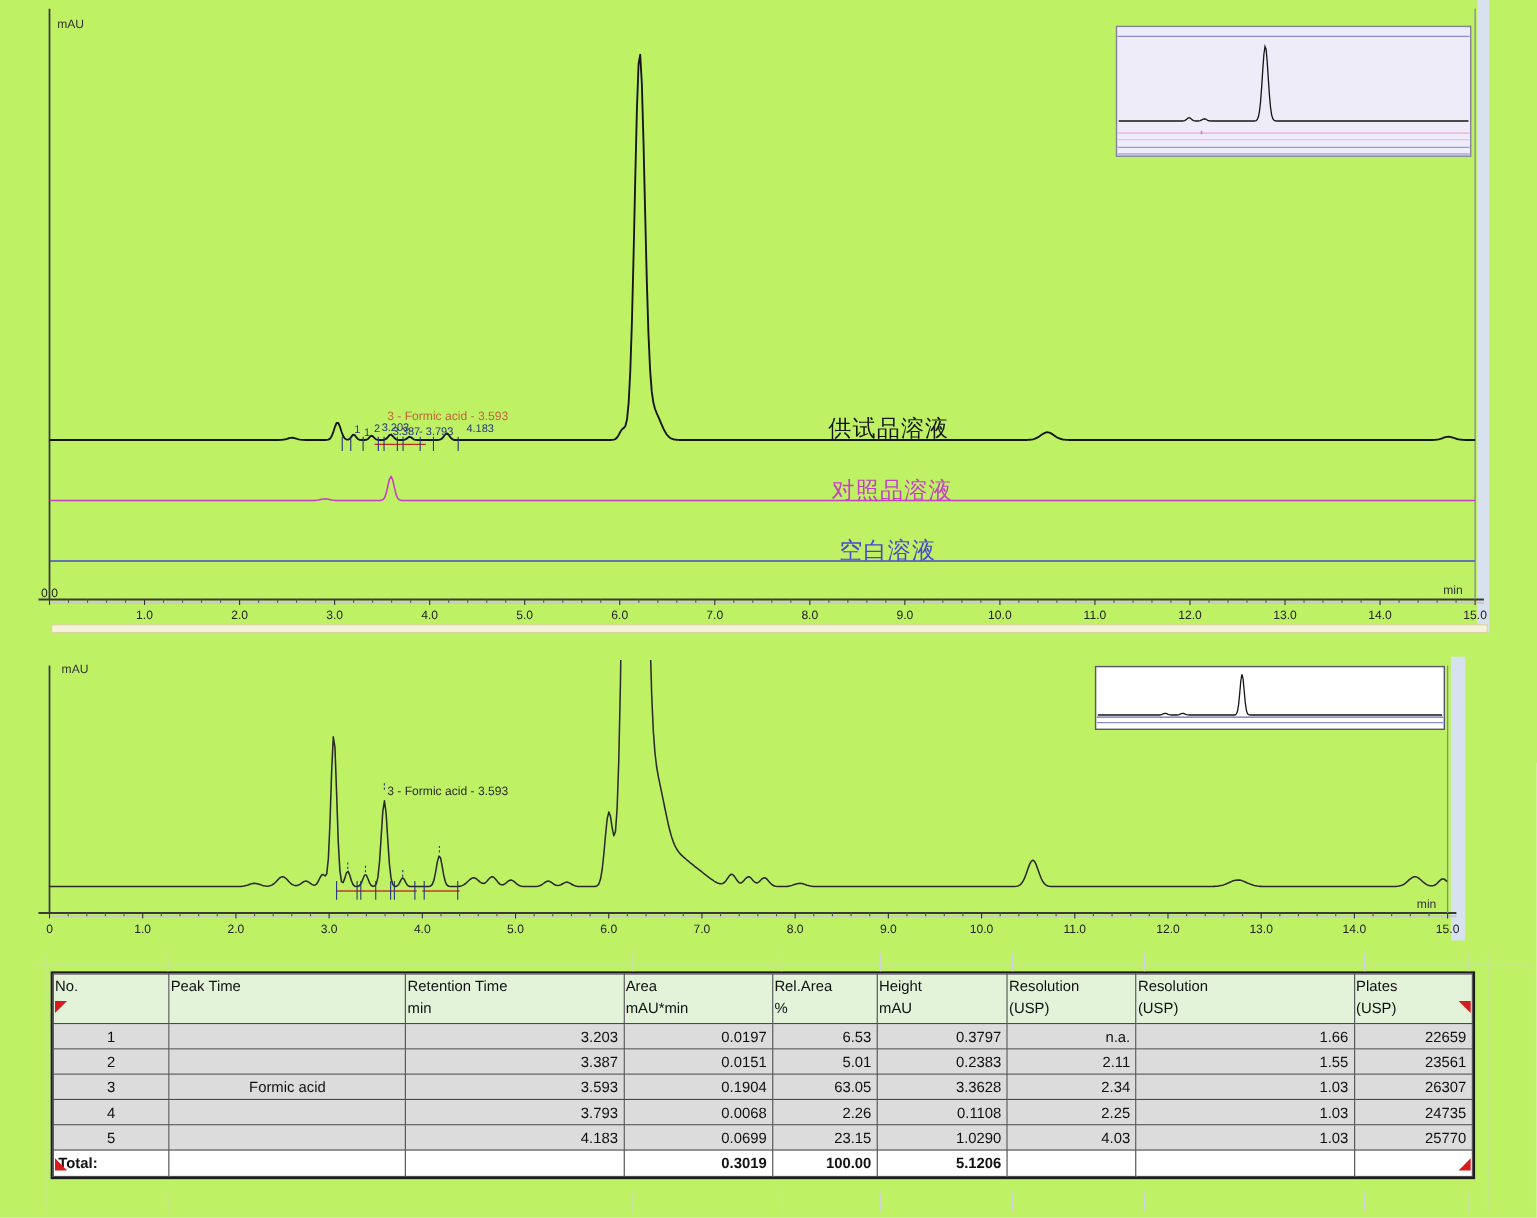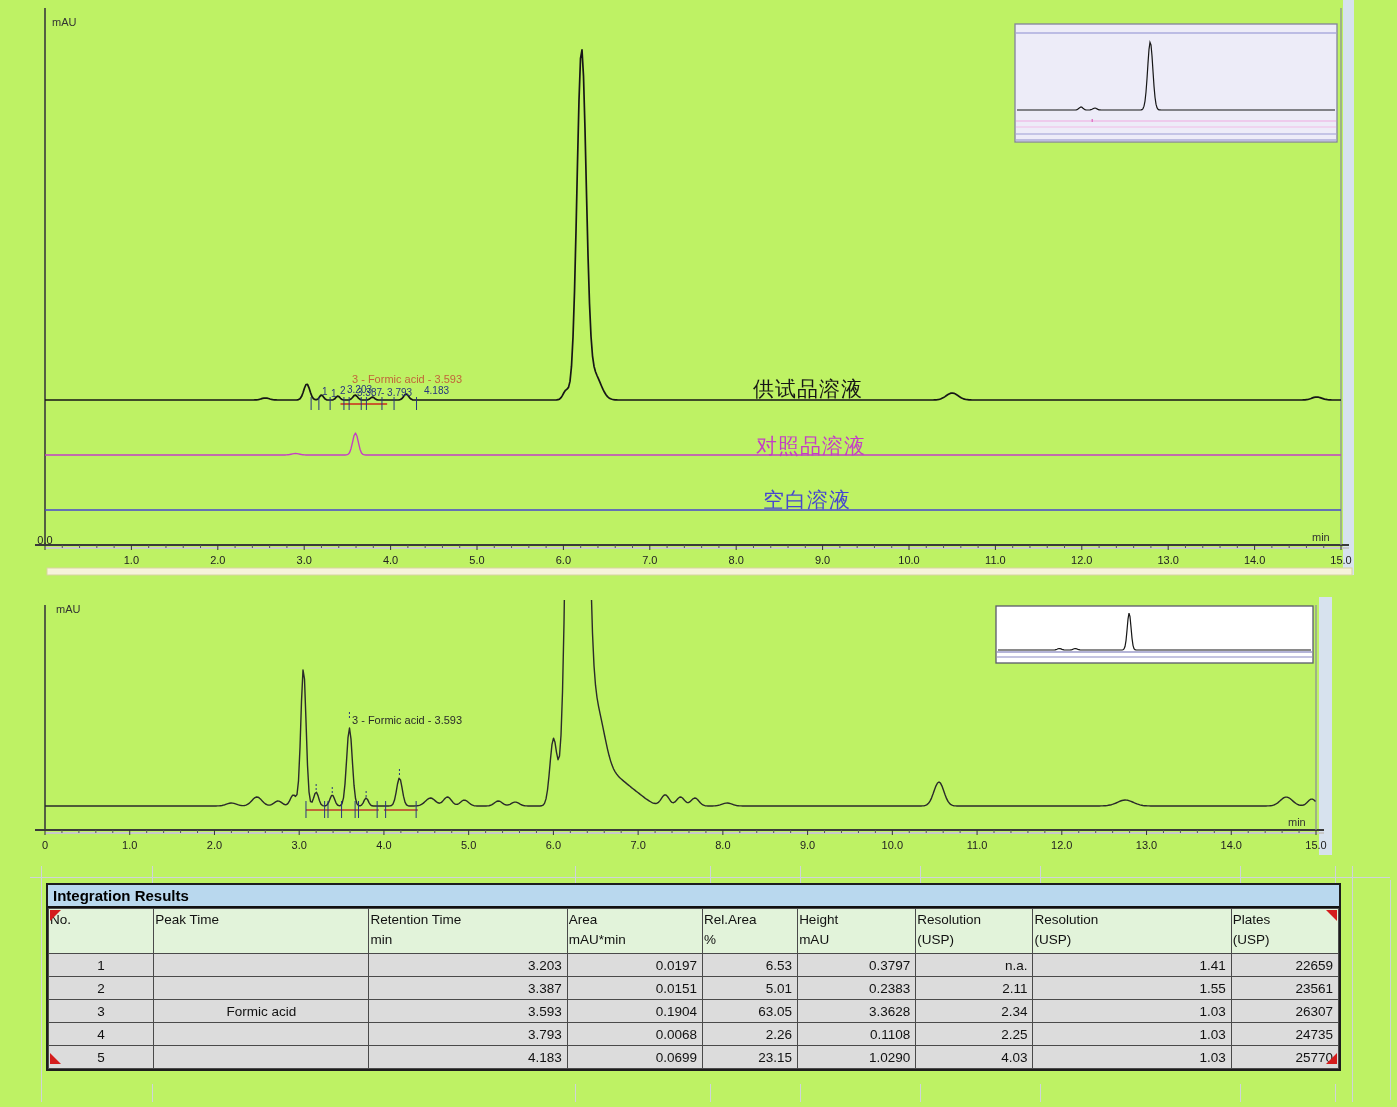--- a/index.html
+++ b/index.html
@@ -261,21 +261,20 @@
   <span id="mau-0" class="unit-label" style="left: 52px; top: 16px;">mAU</span>
   <span id="min-0" class="unit-label" style="left: 1312px; top: 531px;">min</span>
   <span id="mau-1" class="unit-label" style="left: 56px; top: 603px;">mAU</span>
   <span id="min-1" class="unit-label" style="left: 1288px; top: 816px;">min</span>
 
   <span id="series-label-0" class="series-label" style="left: 753px; top: 375px; color: rgb(22, 22, 22);">供试品溶液</span>
   <span id="series-label-1" class="series-label" style="left: 756px; top: 432px; color: rgb(196, 63, 196);">对照品溶液</span>
   <span id="series-label-2" class="series-label" style="left: 763px; top: 486px; color: rgb(71, 71, 207);">空白溶液</span>
 
   <div id="integration-table">
-    <div id="it-title">Integration Results</div>
     <table id="it-grid">
       <colgroup id="it-cols">
           <col style="width: 105px;">
           <col style="width: 215px;">
           <col style="width: 198px;">
           <col style="width: 135px;">
           <col style="width: 95px;">
           <col style="width: 118px;">
           <col style="width: 117px;">
           <col style="width: 198px;">
@@ -321,21 +320,21 @@
             </td>
           </tr>
           <tr class="row">
             <td class="ac">1</td>
             <td class="ac"></td>
             <td class="ar">3.203</td>
             <td class="ar">0.0197</td>
             <td class="ar">6.53</td>
             <td class="ar">0.3797</td>
             <td class="ar">n.a.</td>
-            <td class="ar">1.41</td>
+            <td class="ar">1.66</td>
             <td class="ar">22659</td>
           </tr>
           <tr class="row">
             <td class="ac">2</td>
             <td class="ac"></td>
             <td class="ar">3.387</td>
             <td class="ar">0.0151</td>
             <td class="ar">5.01</td>
             <td class="ar">0.2383</td>
             <td class="ar">2.11</td>
@@ -367,20 +366,31 @@
           <tr class="row">
             <td class="ac">5</td>
             <td class="ac"></td>
             <td class="ar">4.183</td>
             <td class="ar">0.0699</td>
             <td class="ar">23.15</td>
             <td class="ar">1.0290</td>
             <td class="ar">4.03</td>
             <td class="ar">1.03</td>
             <td class="ar">25770</td>
+          </tr>
+          <tr class="row-total">
+            <td class="al">Total:</td>
+            <td class="ac"></td>
+            <td class="ar"></td>
+            <td class="ar">0.3019</td>
+            <td class="ar">100.00</td>
+            <td class="ar">5.1206</td>
+            <td class="ar"></td>
+            <td class="ar"></td>
+            <td class="ar"></td>
           </tr>
         </tbody>
     </table>
     <div class="tri tri-tl"></div>
     <div class="tri tri-tr"></div>
     <div class="tri tri-bl"></div>
     <div class="tri tri-br"></div>
   </div>
 <span class="tick-label" style="left: 23px; top: 534px;">0.0</span>
     <span class="tick-label" style="left: 109.4px; top: 554px;">1.0</span>

